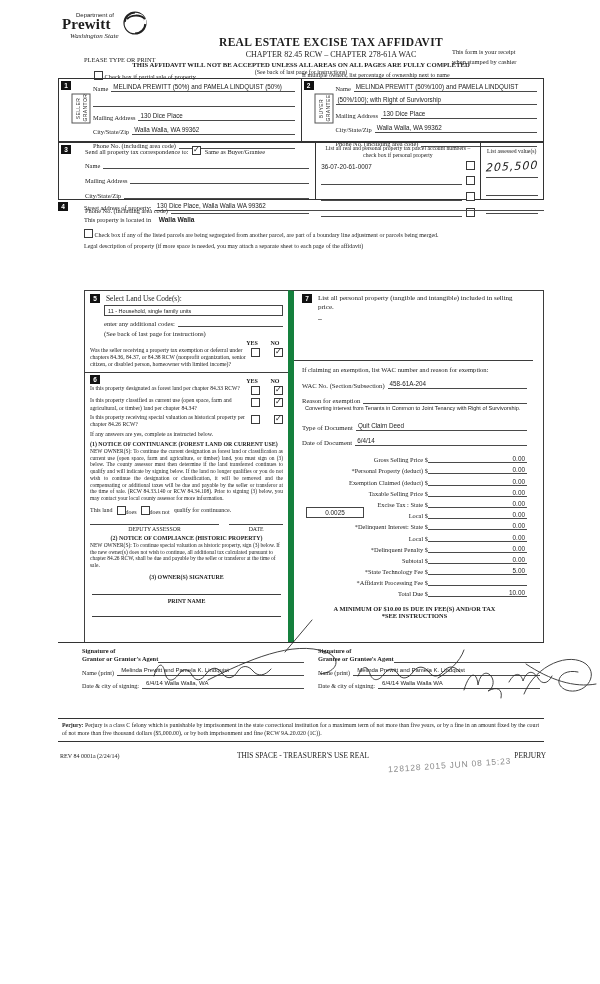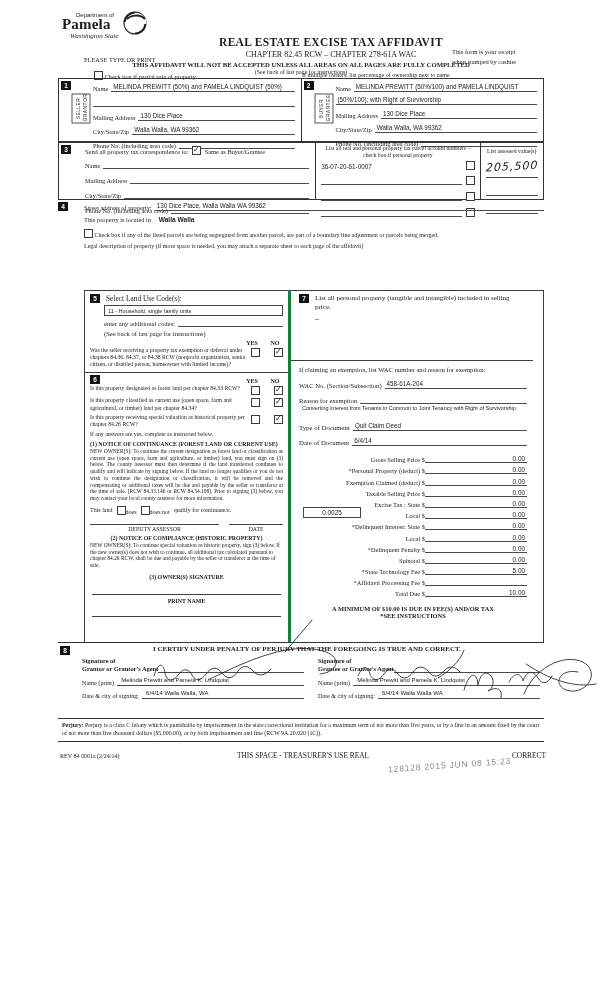--- a/index.html
+++ b/index.html
@@ -49,21 +49,21 @@
   .b3c2{width:162px;border-left:1.2px solid #333;border-right:1.2px solid #333;padding:2px 5px;}
   .b3c3{flex:1;padding:2px 5px;}
   .small-h{font-size:5.7px;line-height:1.25;text-align:center;}
   .handw{
     font-family:"DejaVu Sans",sans-serif;font-style:italic;font-size:11px;
     transform:rotate(-3deg) skewX(-6deg);display:inline-block;color:#222;letter-spacing:1px;
   }
   
   .mid{overflow:hidden;}
   .lcol{position:absolute;left:26px;top:0;width:204px;border-top:1.2px solid #3d3d3d;border-left:1px solid #404040;padding:3px 5px 0 5px;box-sizing:border-box;height:352px;overflow:hidden;}
-  .rcol{position:absolute;left:230px;top:0;width:256px;border-top:1.2px solid #3d3d3d;border-left:3px solid #15803d;border-right:1px solid #3d3d3d;padding:3px 16px 0 8px;box-sizing:border-box;height:352px;overflow:hidden;}
+  .rcol{position:absolute;left:230px;top:0;width:256px;border-top:1.2px solid #3d3d3d;border-left:6px solid #15803d;border-right:1px solid #3d3d3d;padding:3px 16px 0 8px;box-sizing:border-box;height:352px;overflow:hidden;}
   .qtxt{font-size:5.7px;line-height:1.25;flex:1;padding-right:4px;}
   .ynboxes{width:32px;display:flex;justify-content:space-between;padding-top:1px;}
   .ynhead{display:flex;justify-content:flex-end;gap:9px;font:bold 6px "Liberation Serif",serif;padding-right:1px;}
   .ynhead span{width:14px;text-align:center;}
   .body-sm{font-size:5.45px;line-height:1.24;text-align:justify;}
   .nt{font-size:5.9px;font-weight:bold;}
   
   .mrow{display:flex;align-items:flex-end;height:11.2px;position:relative;}
   .mlab{width:126px;text-align:right;font-size:6.4px;white-space:nowrap;flex:none;}
   .mline{flex:1;border-bottom:1px solid #4a4a4a;text-align:right;font:6.4px "Liberation Sans",sans-serif;padding:0 2px 0 2px;}
@@ -86,21 +86,21 @@
 </style>
 </head>
 <body>
 
 <div class="form">
 
   <div class="abs" style="left:4px;top:0;">
     <div style="display:flex;align-items:flex-start;gap:3px;">
       <div>
         <div class="logo-dept" style="padding-left:14px;">Department of</div>
-        <div class="logo-rev">Pamela</div>
+        <div class="logo-rev">Prewitt</div>
         <div class="logo-state" style="padding-left:8px;text-align:center;">Washington State</div>
       </div>
       <svg width="26" height="26" viewBox="0 0 26 26" style="margin-top:-2px;">
         <circle cx="13" cy="13" r="10.5" fill="none" stroke="#222" stroke-width="2.2"></circle>
         <path d="M13 4 C20 4 24 9 23 14 M13 22 C7 22 3 17 4 12" fill="none" stroke="#fff" stroke-width="2.4"></path>
         <path d="M5 9 C9 5 18 4 23 9" fill="none" stroke="#222" stroke-width="2"></path>
       </svg>
     </div>
   </div>
 
@@ -403,24 +403,20 @@
             <span class="mline">10.00</span>
           </div>
       </div>
 
       <div class="ctr b" style="font-size:6.4px;margin-top:8px;">A MINIMUM OF $10.00 IS DUE IN FEE(S) AND/OR TAX</div>
       <div class="ctr b" style="font-size:6.4px;">*SEE INSTRUCTIONS</div>
     </div>
   </div>
 
   <div class="abs sec8" style="left:0;top:630px;width:486px;">
-    <div style="display:flex;align-items:flex-start;">
-      <span class="badge" style="margin:1px 0 0 2px;">8</span>
-      <div class="ctr b" style="flex:1;font-size:7px;">I CERTIFY UNDER PENALTY OF PERJURY THAT THE FOREGOING IS TRUE AND CORRECT.</div>
-    </div>
     <div class="sigcols">
       <div class="sigcol">
         <div class="frow">
           <div class="siglab">
             <div>Signature of</div>
             <div>Grantor or Grantor's Agent</div>
           </div>
           <span class="fill" style="height:12px;"></span>
         </div>
         <div class="s8row">
@@ -452,21 +448,21 @@
     </div>
   </div>
 
   <div class="abs perjury" style="left:0;top:706px;width:486px;box-sizing:border-box;">
     <span class="b">Perjury:</span><span> Perjury is a class C felony which is punishable by imprisonment in the state correctional institution for a maximum term of not more than five years, or by a fine in an amount fixed by the court of not more than five thousand dollars ($5,000.00), or by both imprisonment and fine (RCW 9A.20.020 (1C)).</span>
   </div>
 
   <div class="abs footrow" style="left:0;top:736px;width:486px;">
     <span style="font-size:6px;width:130px;">REV 84 0001a (2/24/14)</span>
     <span class="ctr" style="flex:1;font-size:7.4px;">THIS SPACE - TREASURER'S USE REAL</span>
-    <span style="font-size:7.4px;width:130px;text-align:right;">CORRECT</span>
+    <span style="font-size:7.4px;width:130px;text-align:right;">PERJURY</span>
   </div>
 
   <div class="abs stamp" style="left:330px;top:748px;">128128 2015 JUN 08 15:23</div>
 
   <svg class="abs ink" style="left:0;top:590px;width:560px;height:135px;" viewBox="0 0 560 135">
     <g fill="none" stroke="#222" stroke-width="1" stroke-linecap="round" opacity="0.85">
       <path d="M227 50 L254 18"></path>
       <path d="M96 74 c4,-14 9,-14 11,-3 c2,9 8,9 13,2 c5,-7 10,-7 14,0 c4,7 9,6 14,-1 c5,-7 11,-8 16,-1 c5,7 11,6 16,-2 c4,-6 10,-6 15,0 c5,6 12,5 18,-2"></path>
       <path d="M150 78 C190 58 235 38 268 50 C284 56 280 70 262 72"></path>
       <path d="M300 74 c5,-12 10,-10 12,-2 c3,8 9,7 14,0 c5,-7 10,-6 14,0 c4,6 10,5 15,-2 c5,-7 11,-6 16,0 c4,6 10,5 15,-1 c5,-6 11,-5 16,1"></path>

